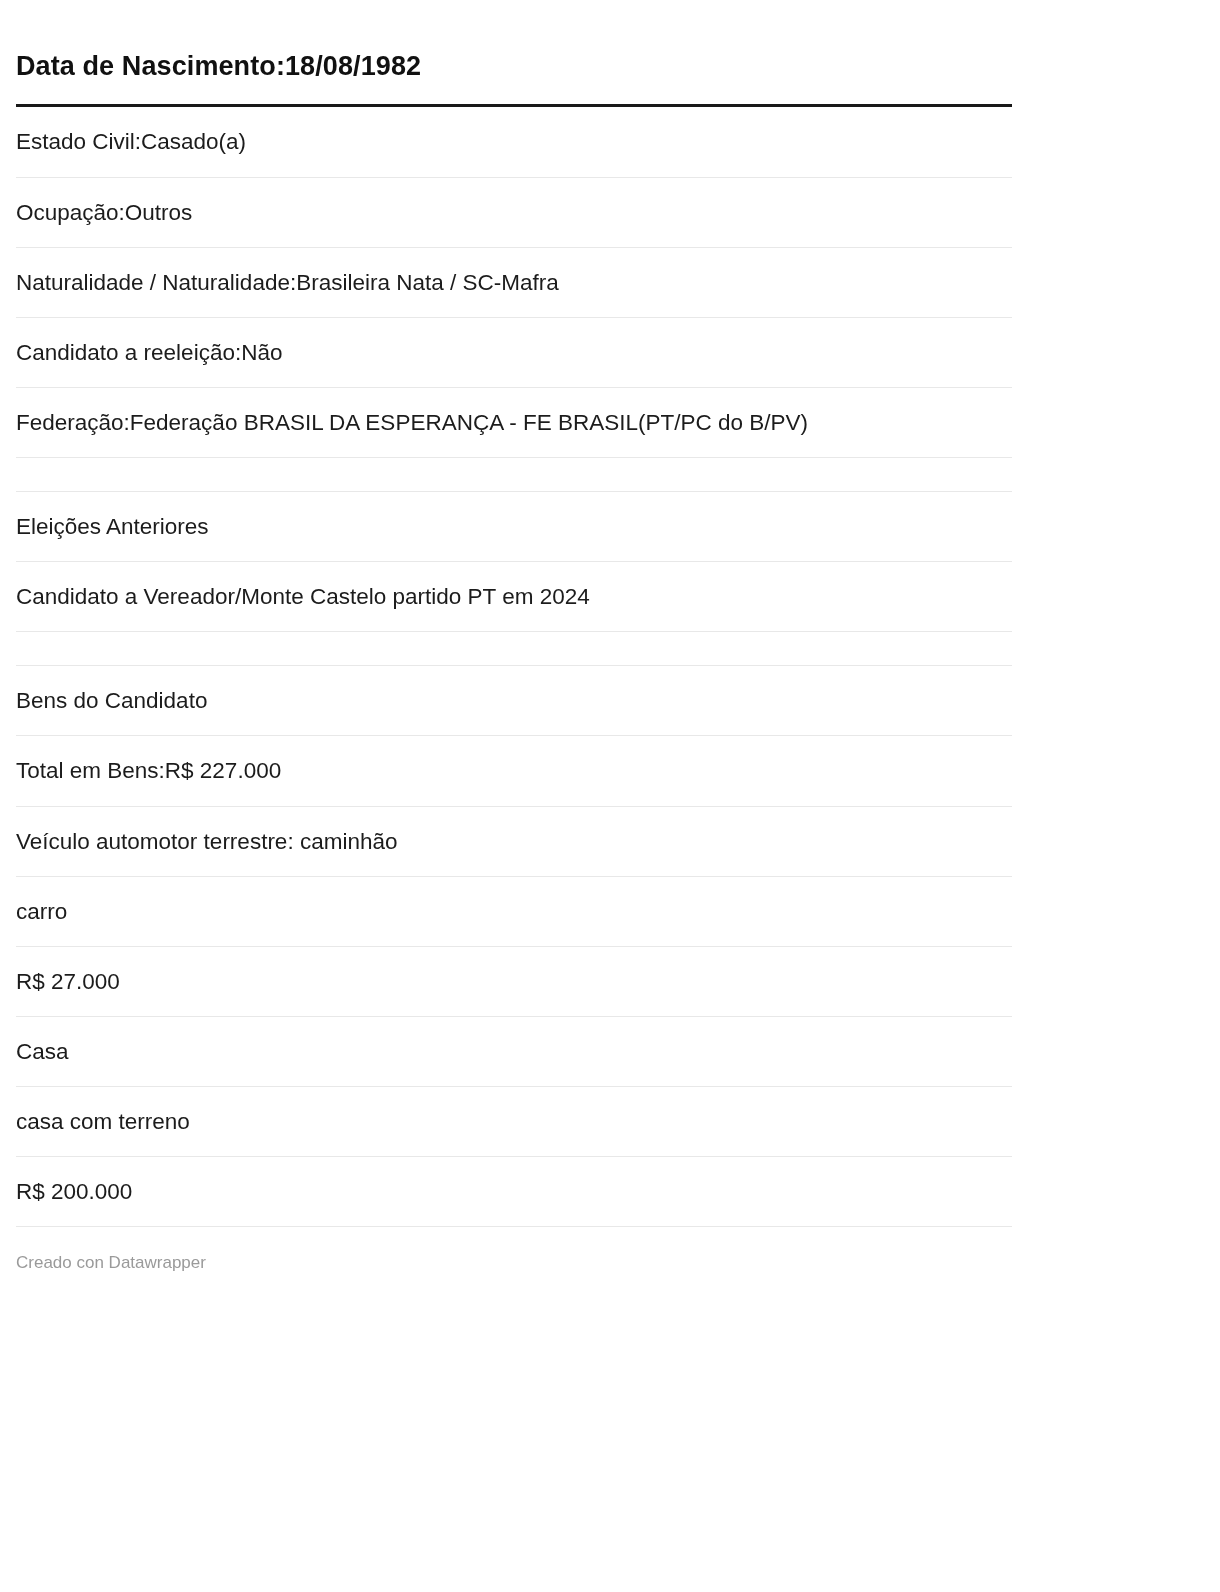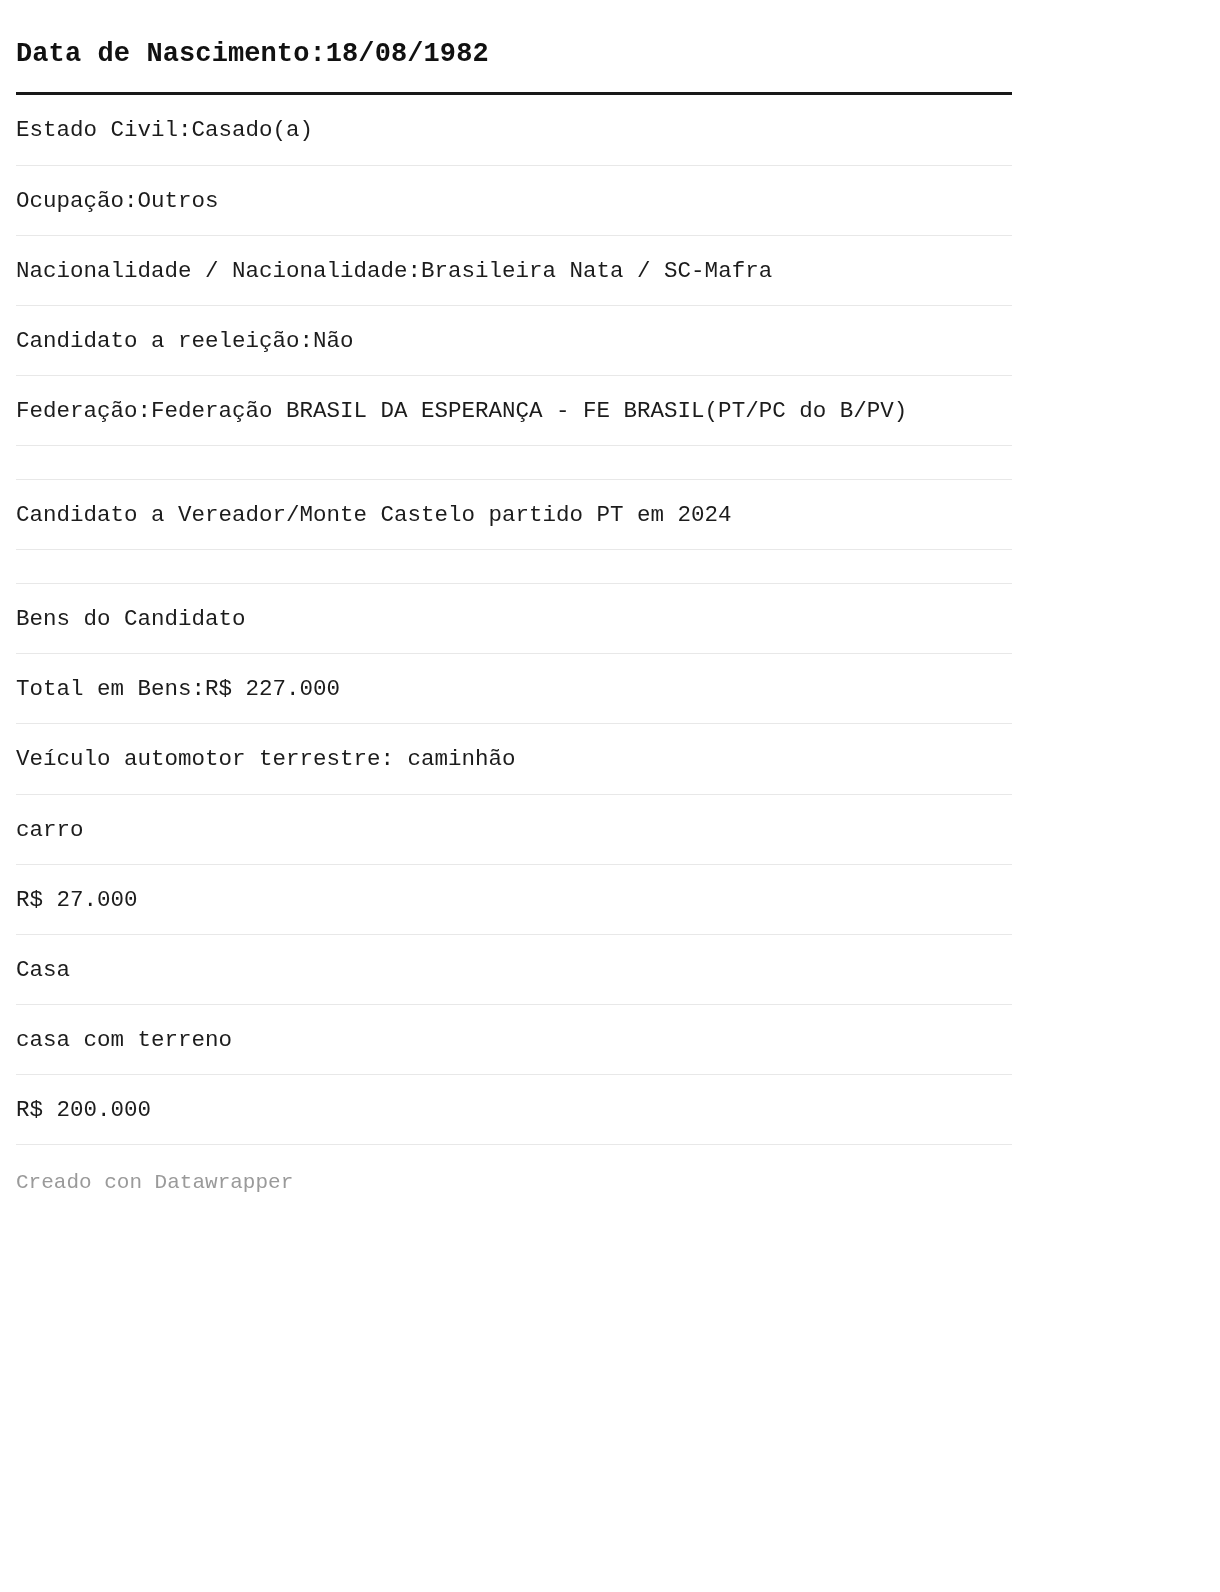--- a/index.html
+++ b/index.html
@@ -11,22 +11,21 @@
   body {
     width: 1220px;
     min-height: 1592px;
     font-family: "Liberation Sans", sans-serif;
     color: #1a1a1a;
     -webkit-font-smoothing: antialiased;
   }
   .sheet {
     width: 1028px;
     box-sizing: border-box;
-    padding: 4px 16px;
-    font-family: Liberation Mono, monospace;
+    padding: 16px 16px;
   }
   .title-row {
     padding: 34px 0 22px 0;
     font-size: 27px;
     font-weight: bold;
     color: #111111;
     letter-spacing: 0.1px;
     line-height: 1.2;
   }
   .title-row .label,
@@ -58,42 +57,43 @@
   .row.spacer {
     padding: 0;
     height: 34px;
     min-height: 0;
   }
   .row.section {
     color: #1c1c1c;
   }
   .footer {
     padding: 26px 0 22px 0;
-    font-size: 21px;
+    font-size: 17px;
     color: #9a9a9a;
   }
 </style>
 </head>
 <body>
 
 <div class="sheet">
 
   <div class="title-row">
     <span class="label">Data de Nascimento:</span><span class="value">18/08/1982</span>
   </div>
 
   <div class="rule-strong"></div>
 
   <div class="rows" id="rows">
       <div class="row"><span class="label">Estado Civil:</span><span class="value">Casado(a)</span></div>
       <div class="row"><span class="label">Ocupação:</span><span class="value">Outros</span></div>
-      <div class="row"><span class="label">Nacionalidade / Nacionalidade:</span><span class="value">Brasileira Nata / SC-Mafra</span></div>
+      <div class="row"><span class="label">Naturalidade / Naturalidade:</span><span class="value">Brasileira Nata / SC-Mafra</span></div>
       <div class="row"><span class="label">Candidato a reeleição:</span><span class="value">Não</span></div>
       <div class="row"><span class="label">Federação:</span><span class="value">Federação BRASIL DA ESPERANÇA - FE BRASIL(PT/PC do B/PV)</span></div>
       <div class="row spacer"></div>
+      <div class="row section"><span class="label">Eleições Anteriores</span></div>
       <div class="row"><span class="label">Candidato a Vereador/Monte Castelo partido PT em 2024</span></div>
       <div class="row spacer"></div>
       <div class="row section"><span class="label">Bens do Candidato</span></div>
       <div class="row"><span class="label">Total em Bens:</span><span class="value">R$ 227.000</span></div>
       <div class="row"><span class="label">Veículo automotor terrestre: caminhão</span></div>
       <div class="row"><span class="label">carro</span></div>
       <div class="row"><span class="label">R$ 27.000</span></div>
       <div class="row"><span class="label">Casa</span></div>
       <div class="row"><span class="label">casa com terreno</span></div>
       <div class="row"><span class="label">R$ 200.000</span></div>

